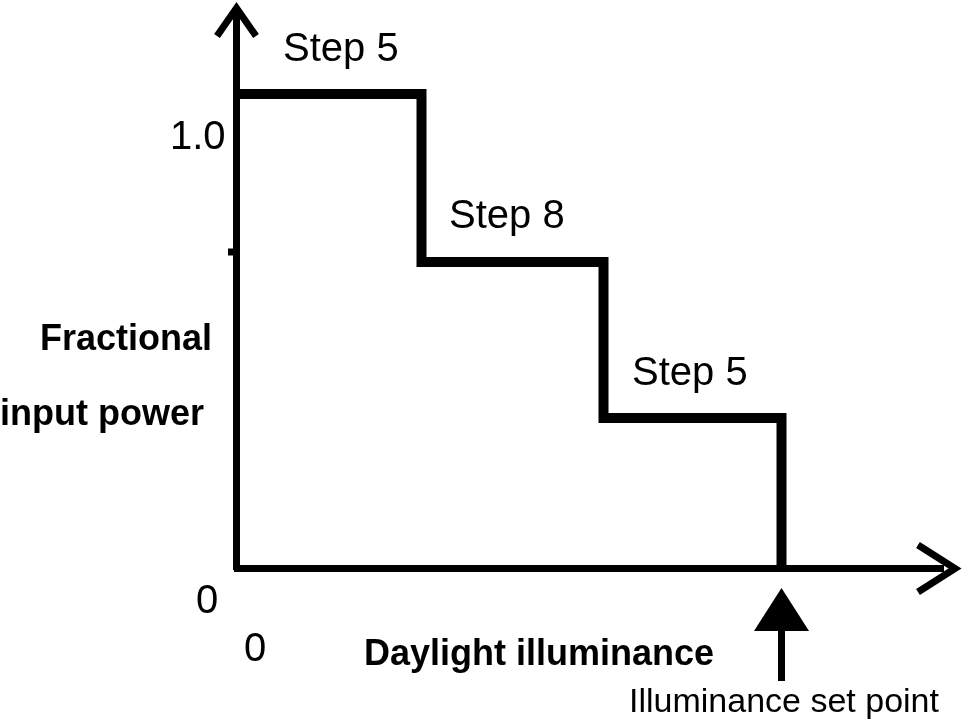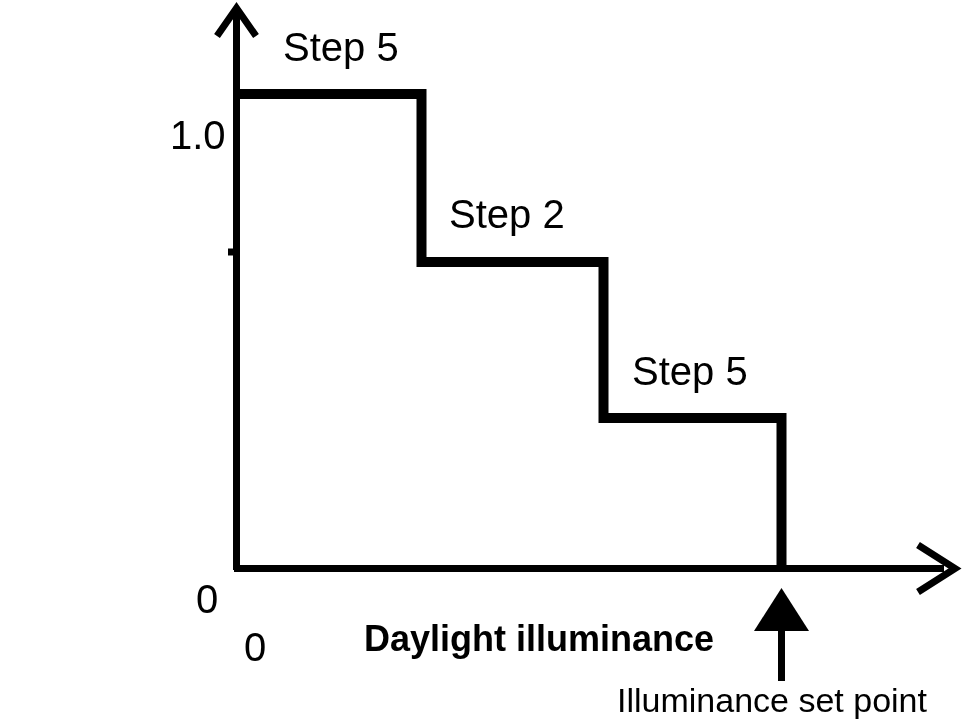--- a/index.html
+++ b/index.html
@@ -40,31 +40,32 @@
     font-weight: normal;
     margin-top: 40px;
   }
   .axis-title {
     font-size: 36px;
     font-weight: bold;
   }
   .annot-label {
     font-size: 34px;
     font-weight: normal;
+    margin-left: 12px;
   }
   #ylabel {
     left: 0px;
     top: 281px;
     width: 222px;
     text-align: left;
   }
   #ylabel .line2 { display: block; }
   #xlabel {
     left: 364px;
-    top: 620px;
+    top: 634px;
   }
   #tick-y-one {
     left: 170px;
     top: 74px;
   }
   #tick-y-zero {
     left: 196px;
     top: 538px;
   }
   #tick-x-zero {
@@ -96,26 +97,30 @@
 
     <polyline points="918,545 955,568.5 918,592" fill="none" stroke="#000000" stroke-width="7" stroke-linejoin="miter"></polyline>
 
     <polyline points="238,94 421.5,94 421.5,262 603.5,262 603.5,418 781.5,418 781.5,570" fill="none" stroke="#000000" stroke-width="10" stroke-linejoin="miter" stroke-linecap="butt"></polyline>
 
     <polygon points="781.5,588 809,631 754,631" fill="#000000"></polygon>
     <line x1="781.5" y1="629" x2="781.5" y2="681" stroke="#000000" stroke-width="7"></line>
 
   </svg>
 
+  <div class="lbl axis-title" id="ylabel">
+    <span>Fractional</span>
+    <span class="line2">input power</span>
+  </div>
 
   <div class="lbl axis-title" id="xlabel">Daylight illuminance</div>
 
   <div class="lbl tick-label" id="tick-y-one">1.0</div>
   <div class="lbl tick-label" id="tick-y-zero">0</div>
   <div class="lbl tick-label" id="tick-x-zero">0</div>
 
   <div class="lbl step-label" id="step1-label">Step 5</div>
-  <div class="lbl step-label" id="step2-label">Step 2</div>
+  <div class="lbl step-label" id="step2-label">Step 8</div>
   <div class="lbl step-label" id="step3-label">Step 5</div>
 
   <div class="lbl annot-label" id="setpoint-label">Illuminance set point</div>
 
 </div>
 
 </body></html>

